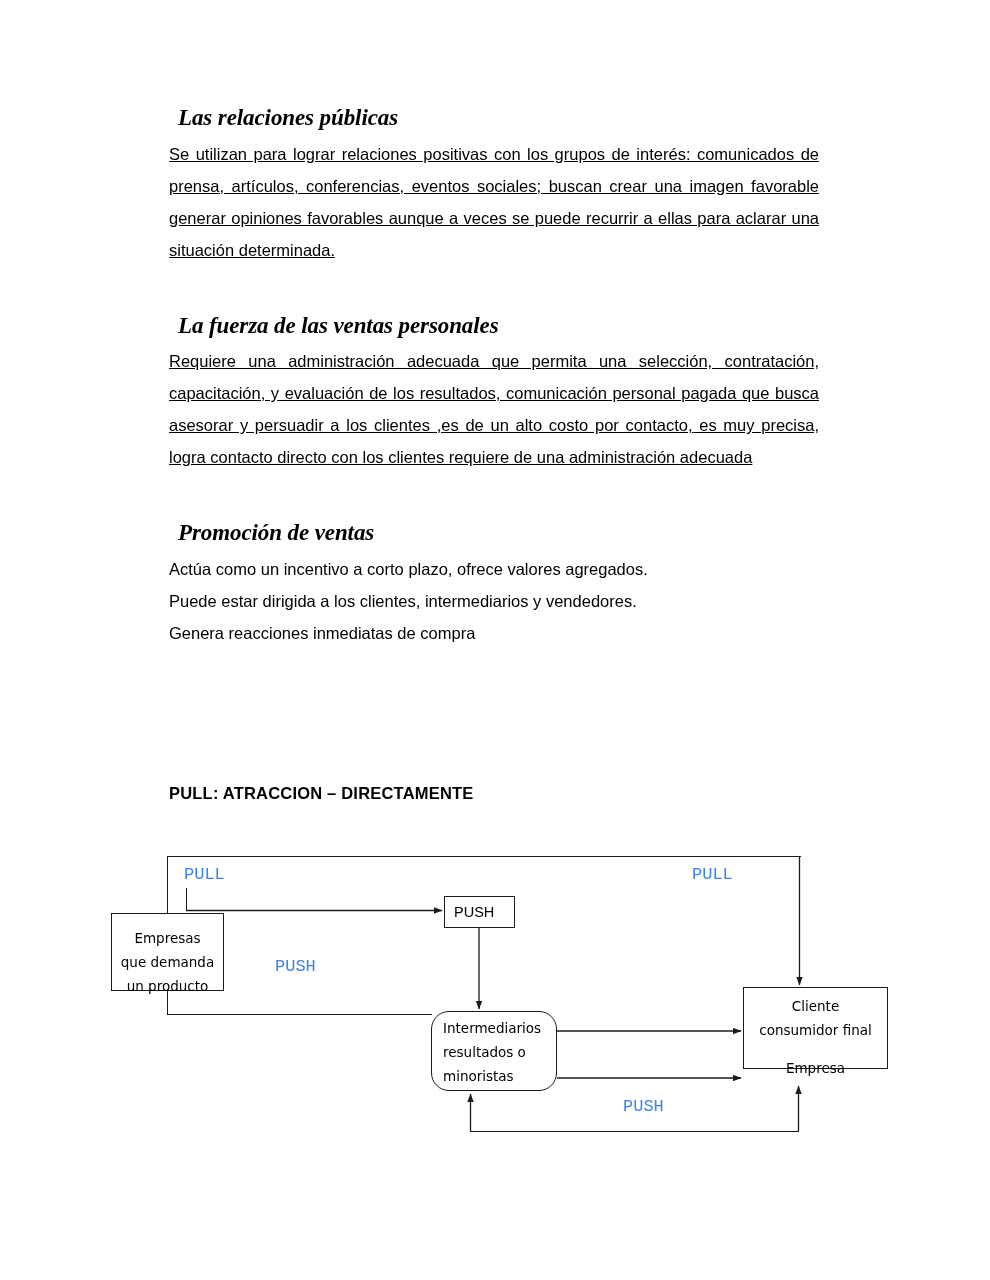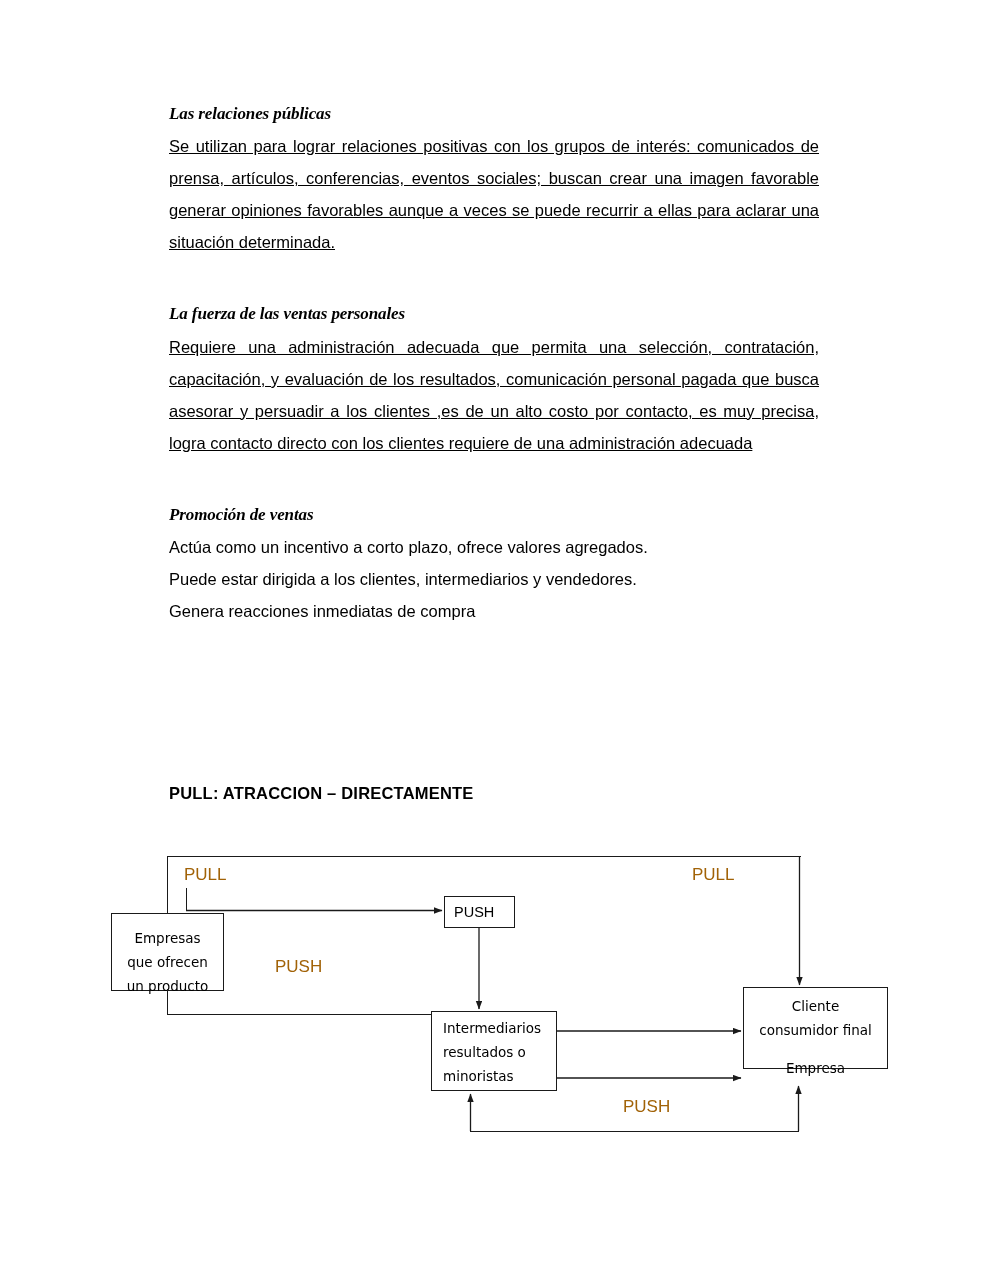--- a/index.html
+++ b/index.html
@@ -27,22 +27,22 @@
     position: absolute;
     left: 169px;
     top: 104px;
     width: 650px;
   }
 
   h2.heading {
     font-family: "Liberation Serif", serif;
     font-weight: bold;
     font-style: italic;
-    font-size: 17px;
-    margin: 0 0 6px 0;
+    font-size: 23px;
+    margin: 0 0 6px 9px;
     letter-spacing: -0.1px;
     line-height: 1.2;
   }
 
   p.body-par {
     font-size: 16.5px;
     line-height: 32px;
     margin: 0;
     text-align: justify;
     text-justify: inter-word;
@@ -105,39 +105,40 @@
     font-size: 14.5px;
     line-height: 31px;
     padding-left: 9px;
   }
 
   .dbox-inter {
     left: 431px; top: 1011px;
     width: 126px; height: 80px;
     text-align: left;
     padding: 4px 0 0 11px;
+    border-radius: 18px;
   }
 
   .dbox-cliente {
     left: 743px; top: 987px;
     width: 145px; height: 82px;
     text-align: center;
     padding-top: 6px;
   }
 
   .dbox-cliente .gap {
     display: block;
     height: 14px;
   }
 
   .dlabel {
     position: absolute;
-    font-family: Liberation Sans, sans-serif;
+    font-family: Liberation Mono, monospace;
     font-size: 17px;
-    color: #a16207;
+    color: #3b82f6;
     white-space: nowrap;
   }
 
   .lbl-pull-left  { left: 184px; top: 865px; }
   .lbl-pull-right { left: 692px; top: 865px; }
   .lbl-push-mid   { left: 275px; top: 957px; }
   .lbl-push-bot   { left: 623px; top: 1097px; }
 
   .line {
     position: absolute;
@@ -182,21 +183,21 @@
     </div>
 
   </div>
 
   <div class="bold-heading">PULL: ATRACCION – DIRECTAMENTE</div>
 
   <div class="diagram">
 
     <div class="dbox dbox-empresas">
       <div>Empresas</div>
-      <div>que ofrecen</div>
+      <div>que demanda</div>
       <div>un producto</div>
     </div>
 
     <div class="dbox dbox-push">PUSH</div>
 
     <div class="dbox dbox-inter">
       <div>Intermediarios</div>
       <div>resultados o</div>
       <div>minoristas</div>
     </div>

